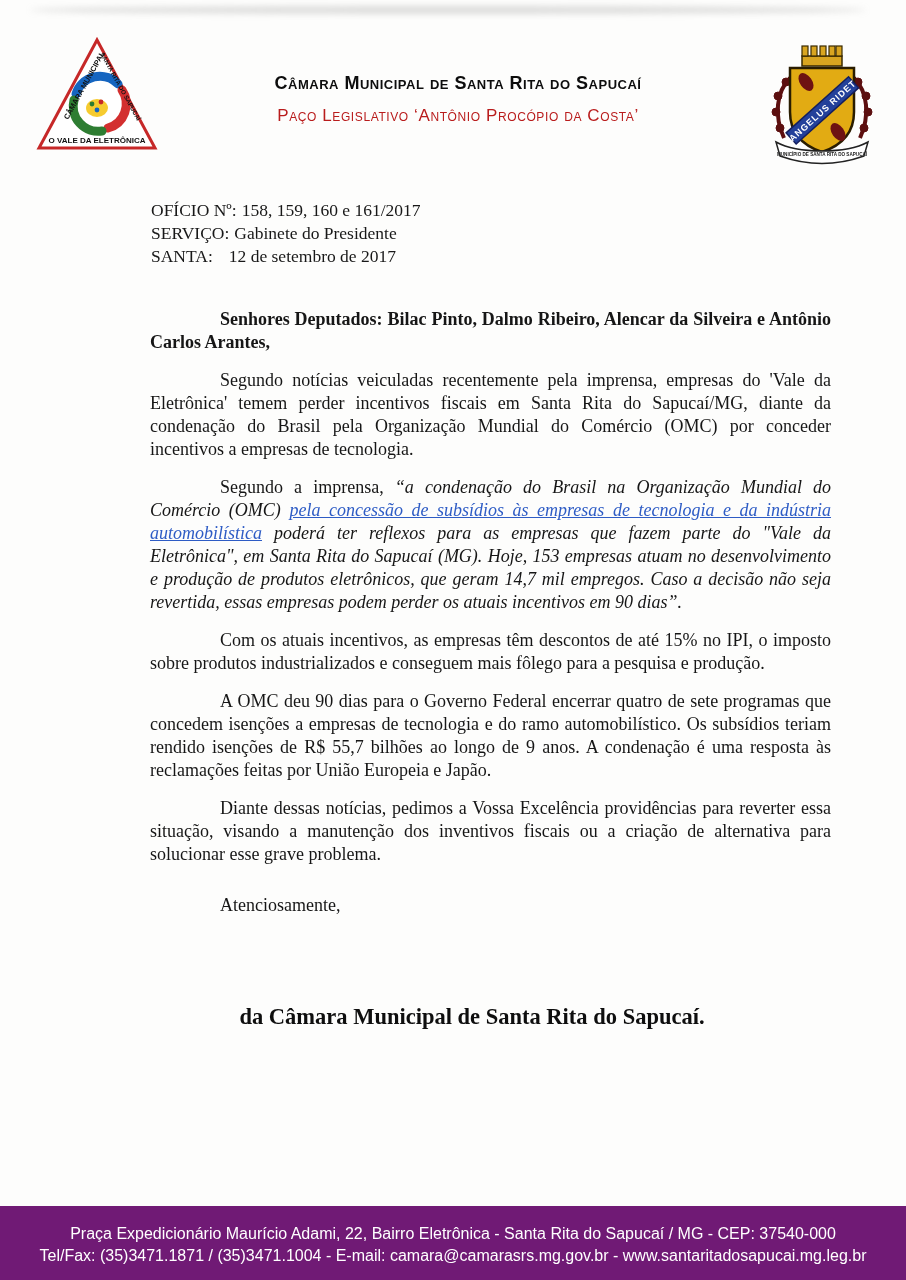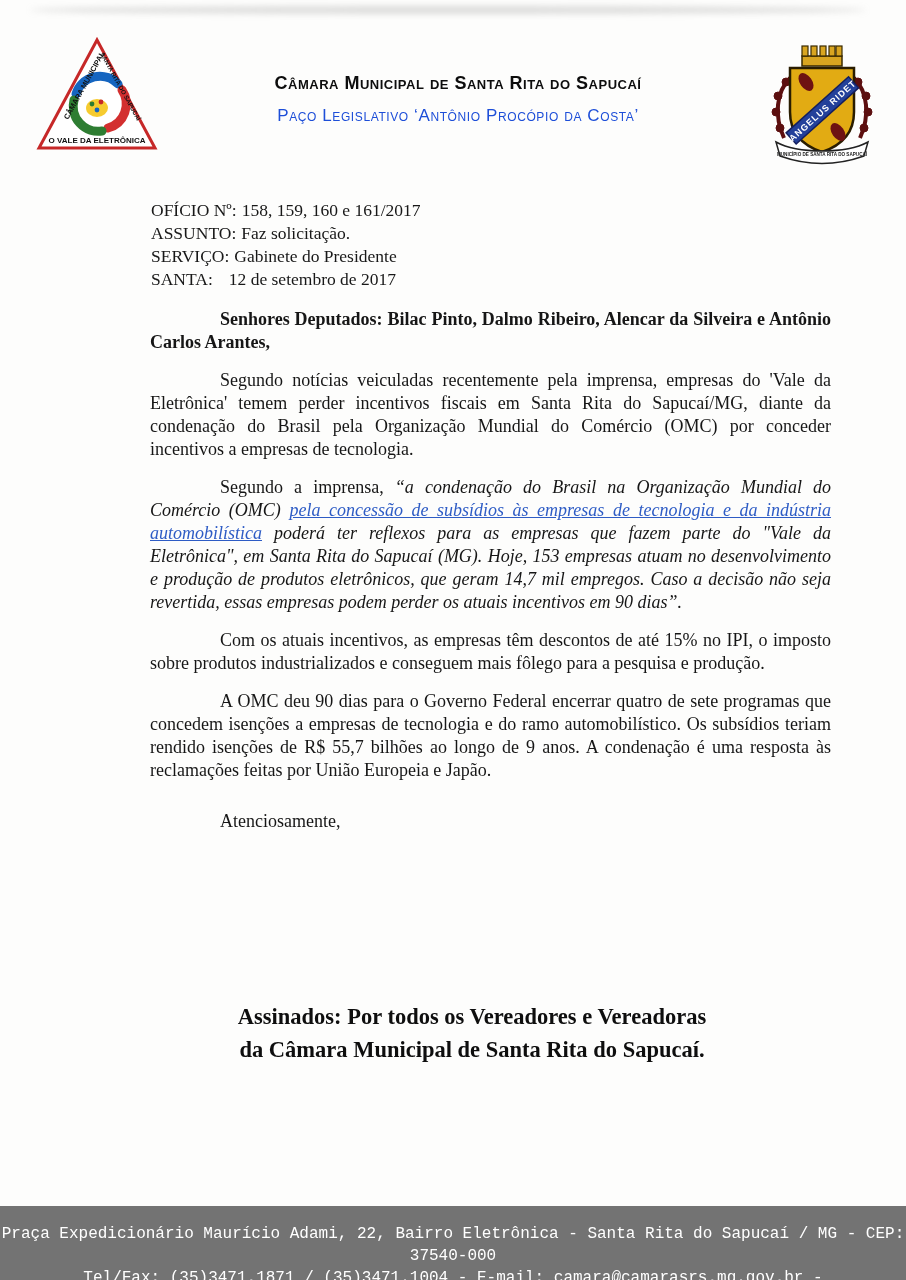--- a/index.html
+++ b/index.html
@@ -15,21 +15,21 @@
   }
   
   .header-title {
     position:absolute; top:68px; left:150px; width:616px; text-align:center;
     font-family:"Liberation Sans", sans-serif; font-variant:small-caps;
     font-weight:700; font-size:18px; line-height:30px; letter-spacing:0.5px; color:#0d0d0d;
   }
   .header-subtitle {
     position:absolute; top:105px; left:150px; width:616px; text-align:center;
     font-family:"Liberation Sans", sans-serif; font-variant:small-caps;
-    font-weight:400; font-size:17px; line-height:22px; letter-spacing:0.6px; color:#1d4ed8;
+    font-weight:400; font-size:17px; line-height:22px; letter-spacing:0.6px; color:#b91c1c;
   }
   .logo-triangle { position:absolute; top:36px; left:34px; width:126px; height:122px; }
   .crest { position:absolute; top:34px; left:764px; width:116px; height:132px; }
   
   .meta {
     position:absolute; left:151px; top:199px;
     font-size:17.5px; line-height:23px; color:#181818;
   }
   .meta-value { margin-left:5px; }
   .meta-value.tabbed { margin-left:16px; }
@@ -119,44 +119,41 @@
 
     <path d="M12,108 C34,120 82,120 104,108 L100,122 C72,132 44,132 16,122 Z" fill="#ffffff" stroke="#222222" stroke-width="1.5"></path>
     <text x="58" y="122" text-anchor="middle" font-size="4.6" font-weight="bold" fill="#222">MUNICÍPIO DE SANTA RITA DO SAPUCAÍ</text>
   </svg>
 
   <div class="meta">
     <div class="meta-row">
       <span class="meta-label">OFÍCIO Nº:</span><span class="meta-value">158, 159, 160 e 161/2017</span>
     </div>
     <div class="meta-row">
-      <span class="meta-label">ASSUNTO:</span><span class="meta-value">Faz solicitação.</span>
-    </div>
-    <div class="meta-row">
       <span class="meta-label">SERVIÇO:</span><span class="meta-value">Gabinete do Presidente</span>
     </div>
     <div class="meta-row">
       <span class="meta-label">SANTA:</span><span class="meta-value tabbed">12 de setembro de 2017</span>
     </div>
   </div>
 
   <div class="letter-body">
     <p class="para salutation">Senhores Deputados: Bilac Pinto, Dalmo Ribeiro, Alencar da Silveira e Antônio Carlos Arantes,</p>
     <p class="para">Segundo notícias veiculadas recentemente pela imprensa, empresas do 'Vale da Eletrônica' temem perder incentivos fiscais em Santa Rita do Sapucaí/MG, diante da condenação do Brasil pela Organização Mundial do Comércio (OMC) por conceder incentivos a empresas de tecnologia.</p>
     <p class="para"><span>Segundo a imprensa, </span><span class="quote">“a condenação do Brasil na Organização Mundial do Comércio (OMC) </span><span class="quote doc-link" style="color: rgb(46, 92, 197); text-decoration-color: rgb(46, 92, 197);">pela concessão de subsídios às empresas de tecnologia e da indústria automobilística</span><span class="quote"> poderá ter reflexos para as empresas que fazem parte do "Vale da Eletrônica", em Santa Rita do Sapucaí (MG). Hoje, 153 empresas atuam no desenvolvimento e produção de produtos eletrônicos, que geram 14,7 mil empregos. Caso a decisão não seja revertida, essas empresas podem perder os atuais incentivos em 90 dias”.</span></p>
     <p class="para">Com os atuais incentivos, as empresas têm descontos de até 15% no IPI, o imposto sobre produtos industrializados e conseguem mais fôlego para a pesquisa e produção.</p>
     <p class="para">A OMC deu 90 dias para o Governo Federal encerrar quatro de sete programas que concedem isenções a empresas de tecnologia e do ramo automobilístico. Os subsídios teriam rendido isenções de R$ 55,7 bilhões ao longo de 9 anos. A condenação é uma resposta às reclamações feitas por União Europeia e Japão.</p>
+    <p class="para">Diante dessas notícias, pedimos a Vossa Excelência providências para reverter essa situação, visando a manutenção dos inventivos fiscais ou a criação de alternativa para solucionar esse grave problema.</p>
     <p class="para closing">Atenciosamente,</p>
   </div>
 
   <div class="signature">
-    <div>Assinados: Por todos os Vereadores e Vereadoras</div>
     <div>da Câmara Municipal de Santa Rita do Sapucaí.</div>
   </div>
 
-  <div class="footer" style="background: #737373; font-family: Liberation Mono, monospace;">
+  <div class="footer" style="background: #701a75;">
     <div class="footer-inner">
       <div>Praça Expedicionário Maurício Adami, 22, Bairro Eletrônica - Santa Rita do Sapucaí / MG - CEP: 37540-000</div>
       <div>Tel/Fax: (35)3471.1871 / (35)3471.1004 - E-mail: camara@camarasrs.mg.gov.br - www.santaritadosapucai.mg.leg.br</div>
     </div>
   </div>
 
 </div>
 
 </body></html>

